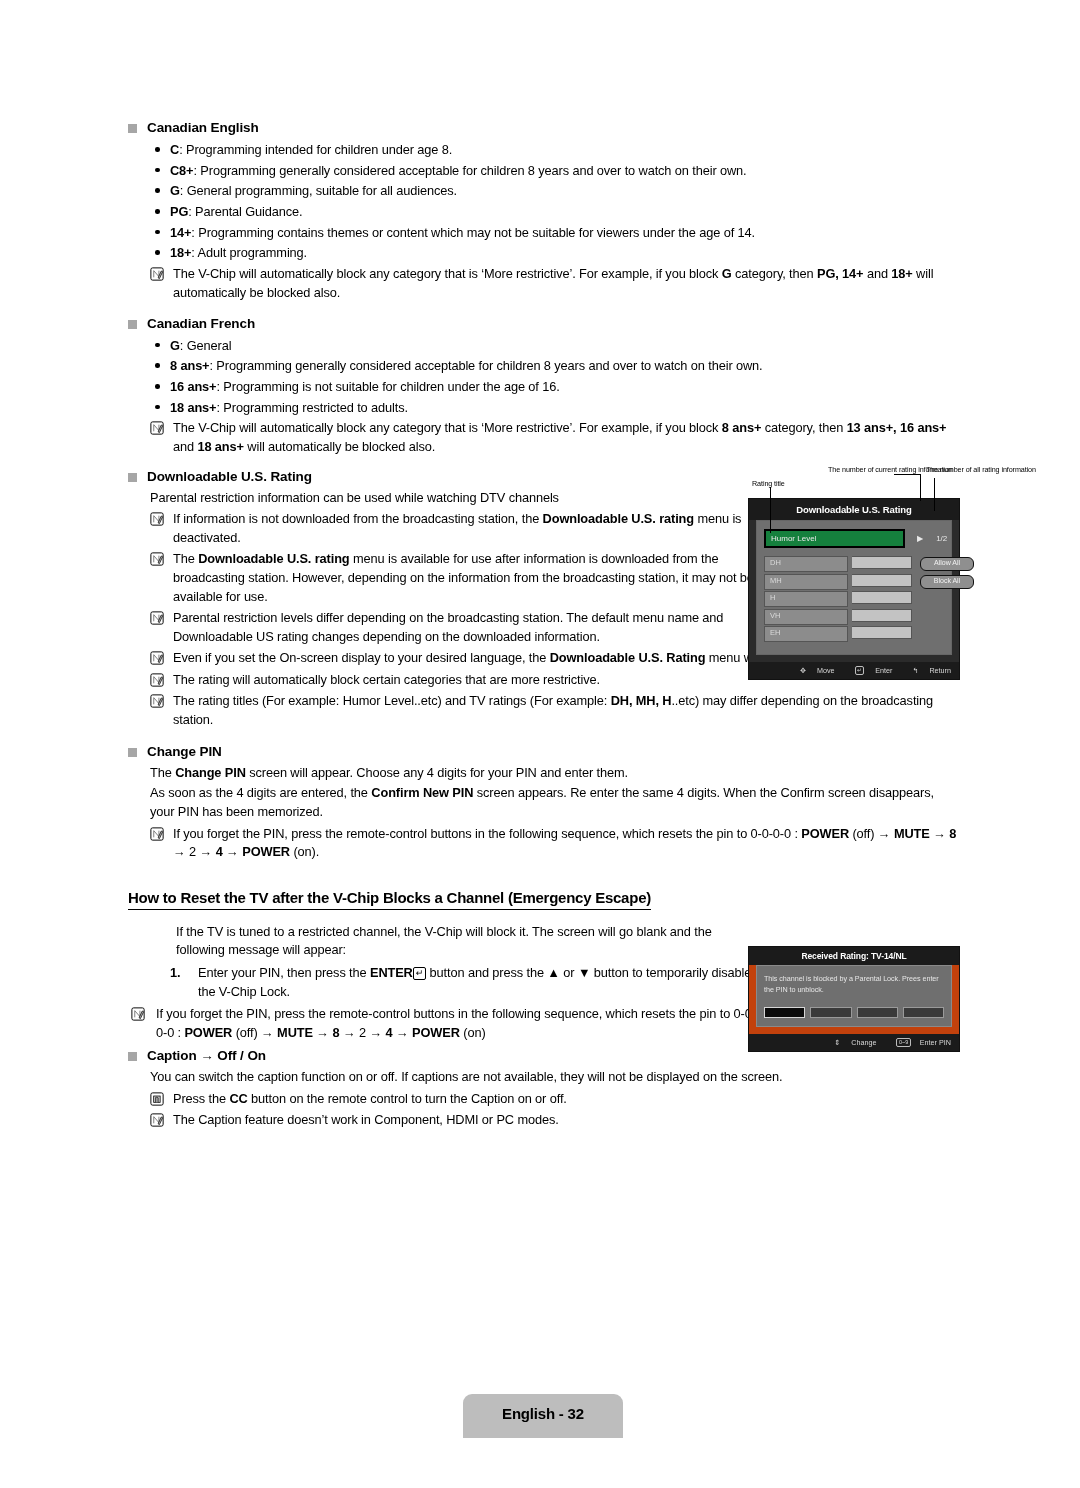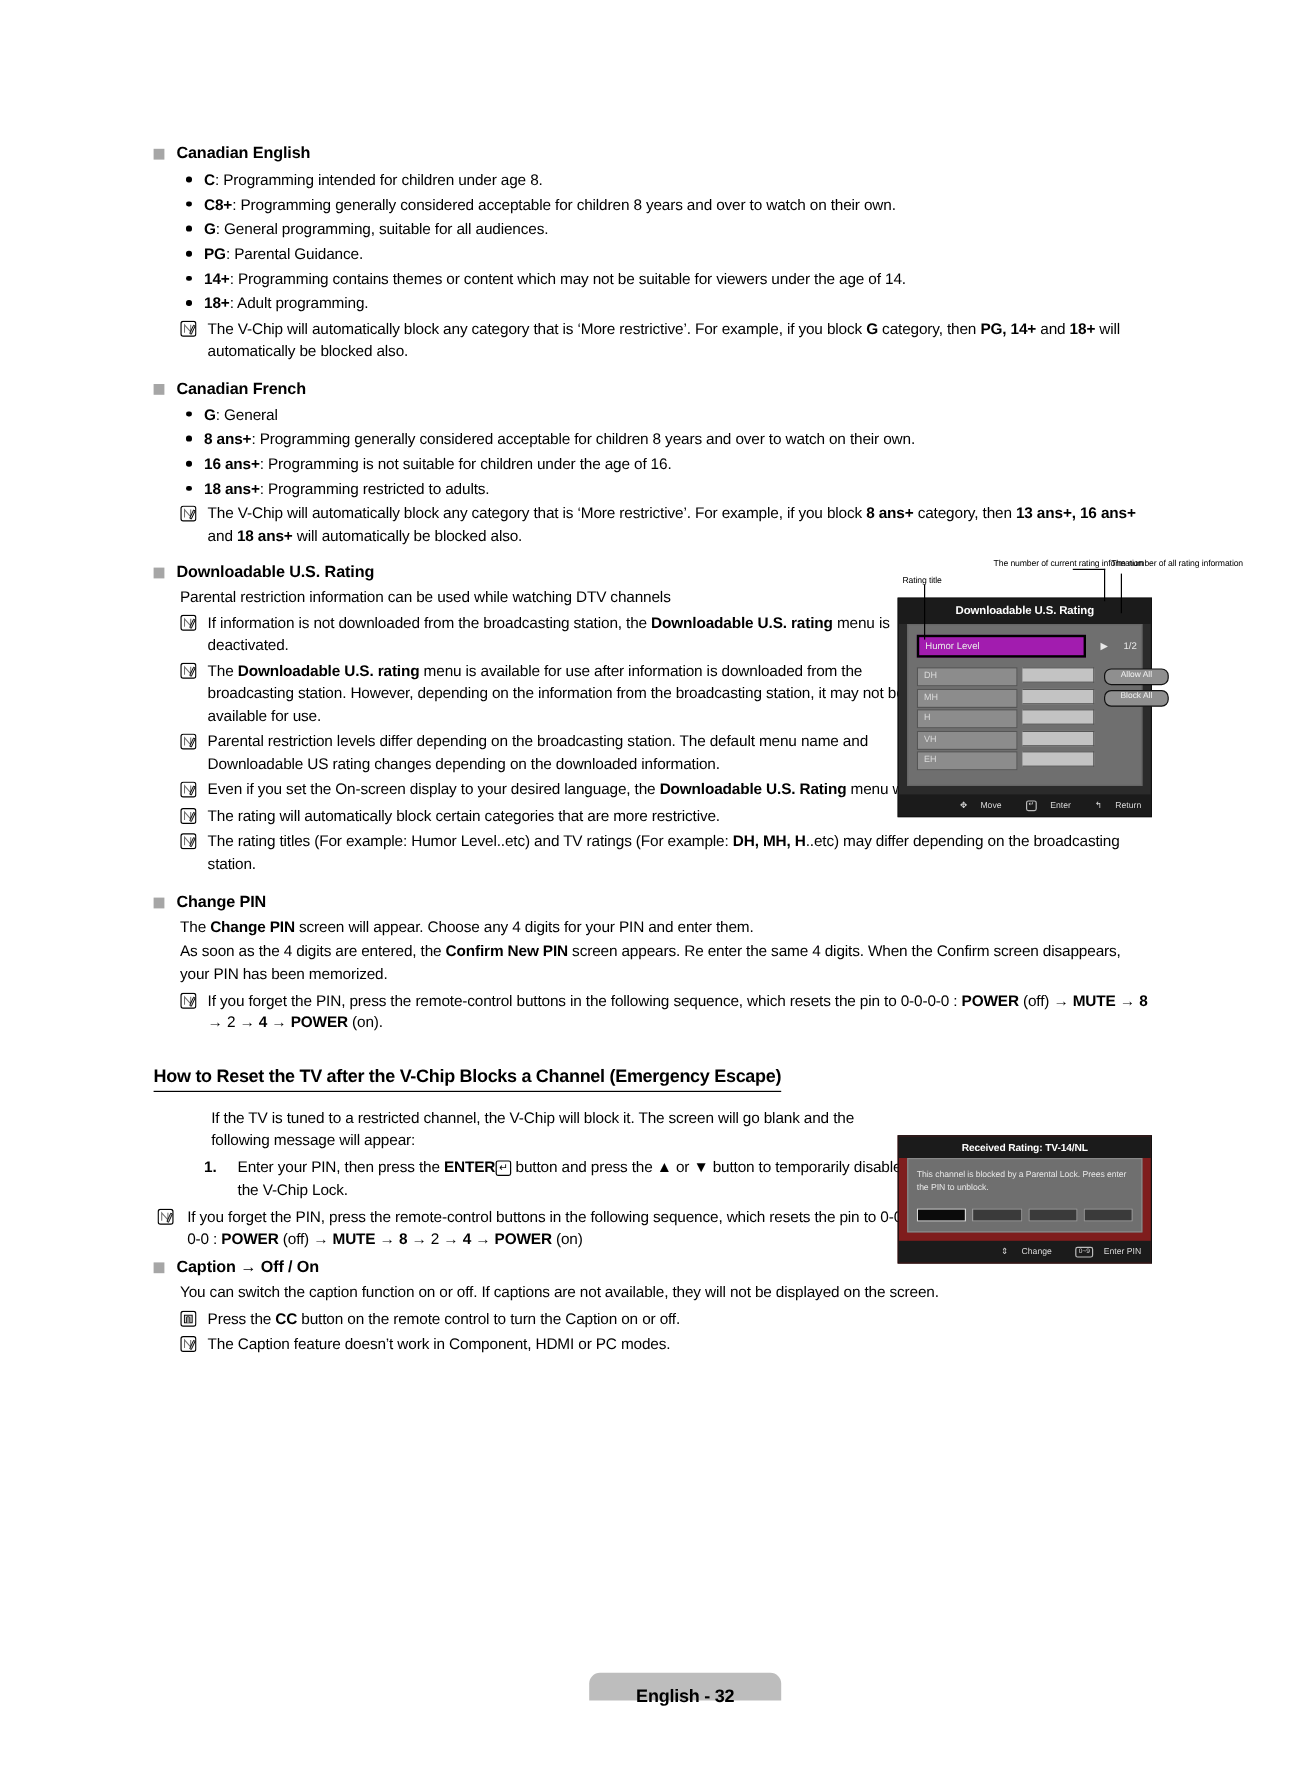--- a/index.html
+++ b/index.html
@@ -194,21 +194,21 @@
     padding: 8px 7px 10px 7px;
   }
   .rowtop {
     display: flex;
     align-items: center;
     margin-bottom: 8px;
   }
   .titlefield {
     flex: 0 0 132px;
     height: 15px;
-    background: #a21caf;
+    background: #15803d;
     border: 2px solid #000;
     color: #e8e8e8;
     font-size: 8px;
     line-height: 15px;
     padding-left: 5px;
     box-sizing: content-box;
   }
   .arrow-r {
     color: #e9e9e9;
     font-size: 8px;
@@ -273,21 +273,21 @@
     padding: 0 1.5px;
     vertical-align: 1px;
   }
 
   
   .fig2 {
     position: absolute;
     left: 748px;
     top: 946px;
     width: 212px;
-    background: #7f1d1d;
+    background: #c2410c;
     border: 1px solid #111;
     box-sizing: border-box;
   }
   .fig2 .tvtitle { font-size: 8.5px; padding: 4px 0; }
   .msgbody {
     margin: 0 7px;
     border: 1px solid #8a8a8a;
     background: #6f6f6f;
     padding: 7px 7px 8px 7px;
   }
@@ -307,30 +307,29 @@
     box-sizing: border-box;
   }
   .pinbox.first { background: #0b0b0b; border-color: #d6d6d6; }
 
   
   .footer {
     position: absolute;
     left: 463px;
     top: 1394px;
     width: 160px;
-    height: 23px;
+    height: 44px;
     background: #bdbdbd;
     border-radius: 9px 9px 0 0;
     text-align: center;
     font-size: 15px;
     font-weight: bold;
     line-height: 40px;
     letter-spacing: -0.2px;
     color: #000;
-    margin-left: 28px;
   }
 </style>
 </head>
 <body>
 
 <div class="page">
 
   <div class="content">
 
     

